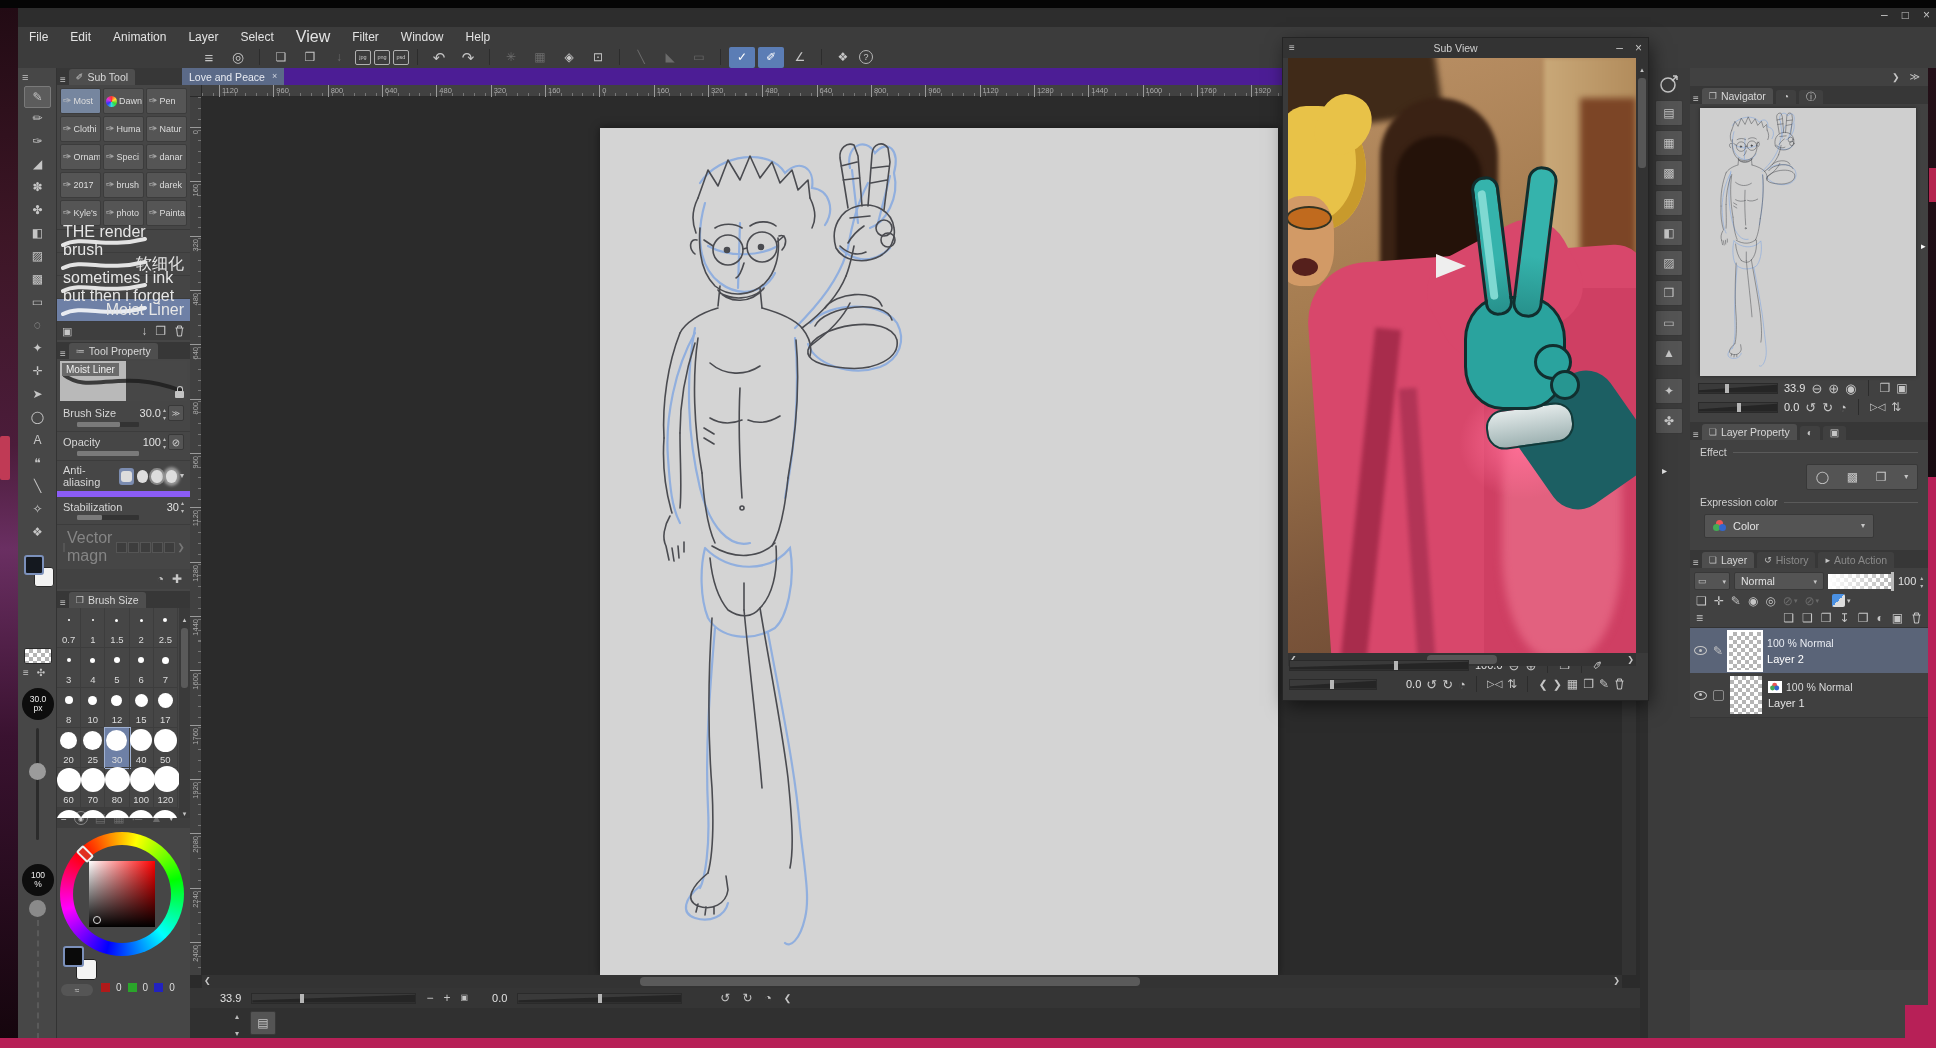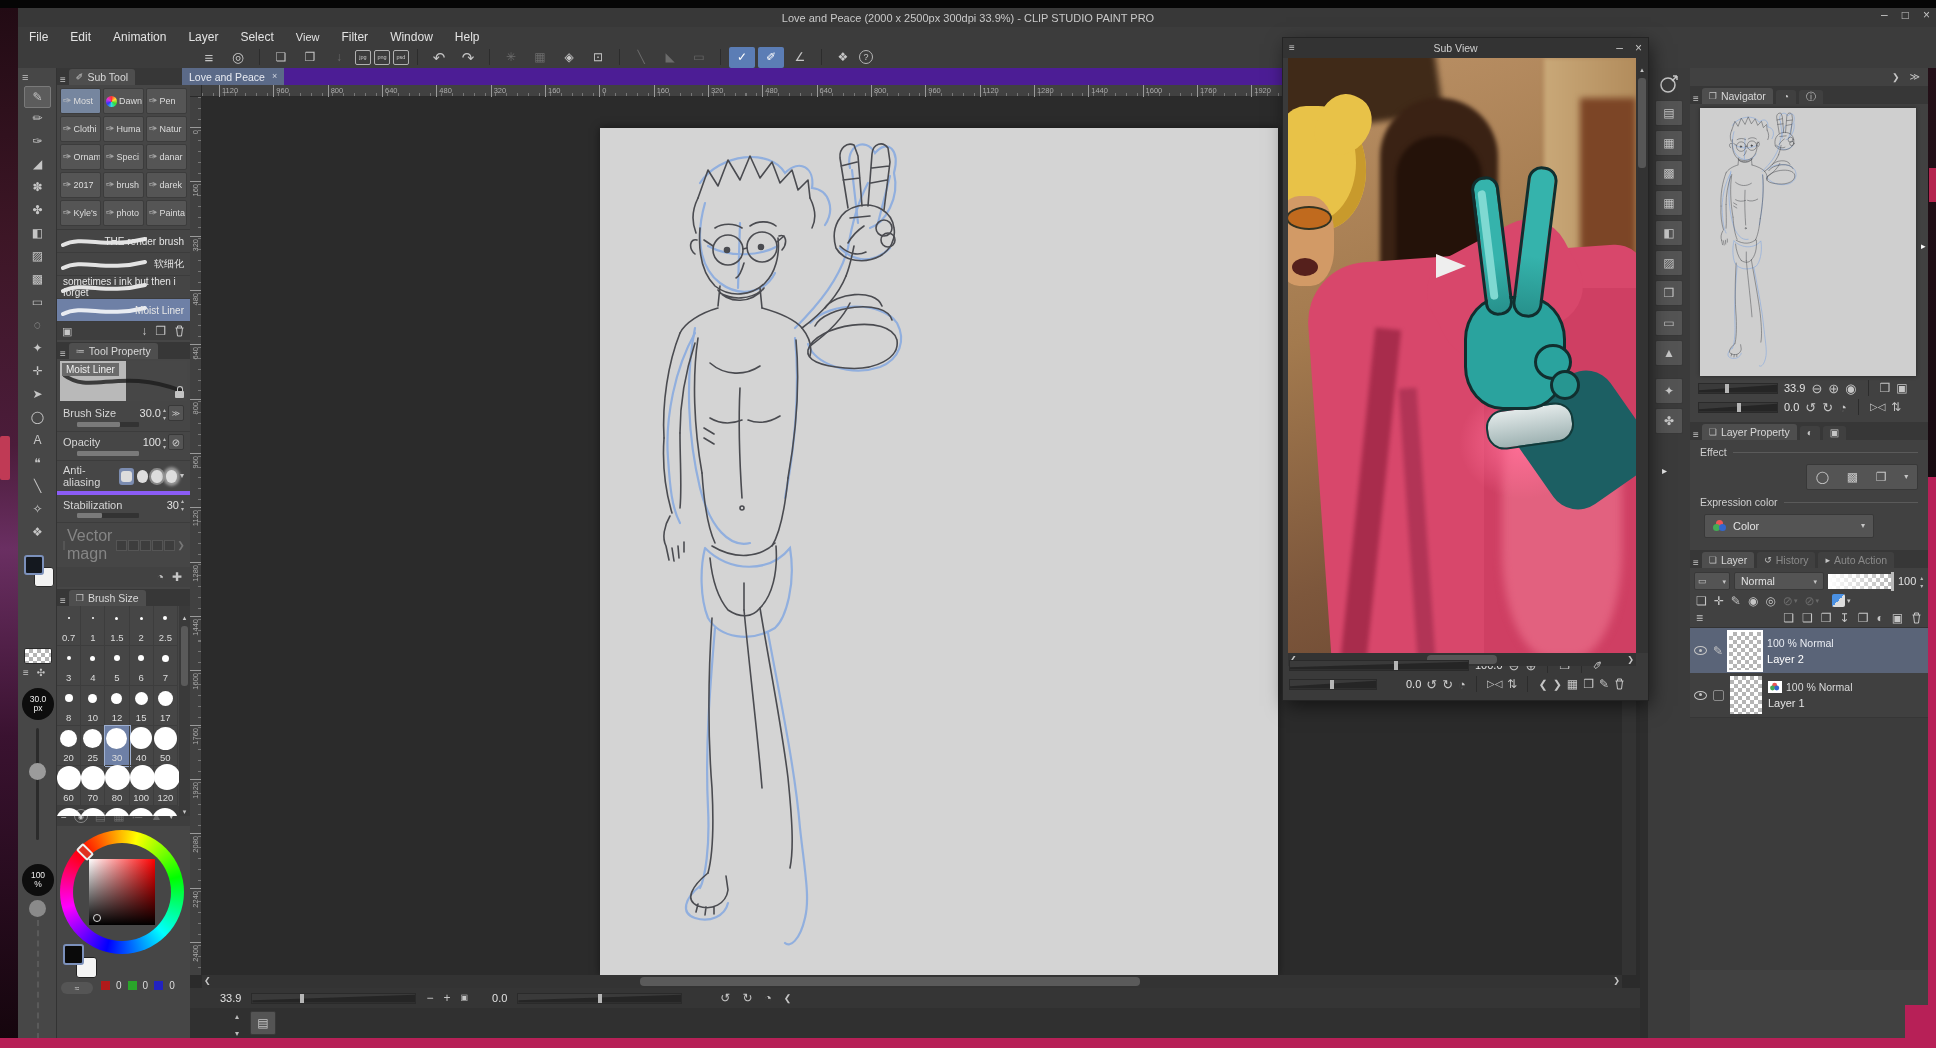--- a/index.html
+++ b/index.html
@@ -32,21 +32,21 @@
 
 .stg{display:flex;flex-wrap:wrap;gap:2px;padding:3px}
 .stg>div{width:41px;height:26px;background:#555;border:1px solid #3c3c3c;border-radius:2px;display:flex;align-items:center;gap:2px;padding:0 2px;overflow:hidden}
 .stg>div>span{font-size:9px;color:#ddd;white-space:nowrap}
 .stg>div>i{font-size:10px;flex:none}
 .stg>div:nth-child(1){background:#76869f}
 .stg>div:nth-child(2)>i{color:transparent;background:conic-gradient(#f33,#fd3,#3d3,#3dd,#33f,#d3d,#f33);border-radius:50%;width:11px;height:11px}
 
 .brl>div{height:23px;display:flex;align-items:center;justify-content:flex-end;padding:0 6px;position:relative;border-bottom:1px solid #3c3c3c;background:#454545}
 .brl>div:nth-child(4){background:#6e80a6}
-.brl>div>span{font-size:10px;color:#e6e6e6;z-index:1}
+.brl>div>span{font-size:16px;color:#e6e6e6;z-index:1}
 .brl svg{position:absolute;left:4px;top:4px}
 
 .bsg{display:flex;flex-wrap:wrap}
 .bsg>div{width:24.2px;height:40px;border-right:1px solid #3d3d3d;border-bottom:1px solid #3d3d3d;display:flex;flex-direction:column;align-items:center;justify-content:flex-end;padding-bottom:2px;gap:2px}
 .bsg>div>i{background:#fff;border-radius:50%;flex:none;margin:auto}
 .bsg>div>span{font-size:9.5px;color:#ddd}
 .bsg>div:nth-child(1)>i{width:2px;height:2px}.bsg>div:nth-child(2)>i{width:2px;height:2px}
 .bsg>div:nth-child(3)>i{width:3px;height:3px}.bsg>div:nth-child(4)>i{width:3px;height:3px}
 .bsg>div:nth-child(5)>i{width:4px;height:4px}.bsg>div:nth-child(6)>i{width:4px;height:4px}
 .bsg>div:nth-child(7)>i{width:5px;height:5px}.bsg>div:nth-child(8)>i{width:6px;height:6px}
@@ -73,38 +73,35 @@
 .wedge::before{content:"";position:absolute;inset:0;background:#252525;clip-path:polygon(0 75%,100% 15%,100% 100%,0 100%)}
 .wedge>i{position:absolute;top:-2px;width:4px;height:14px;background:#b5b5b5;border-radius:1px}
 .tl-ic{width:26px;height:21px;display:flex;align-items:center;justify-content:center;font-size:12px;color:#c6c6c6}
 </style>
 </head>
 <body>
 
 <div id="root">
 
   <div class="r" style="left:0;top:0;width:1936px;height:8px;background:#050505"></div>
-  <div class="r f" style="left:0;top:8px;width:1936px;height:19px;background:#383838;justify-content:center">
-    <span style="font-size:11px;color:#c9c9c9">Love and Peace (2000 x 2500px 300dpi 33.9%)  - CLIP STUDIO PAINT PRO</span>
-  </div>
   <div class="r f" style="right:6px;top:9px;gap:14px">
     <i>–</i>
     <i>□</i>
     <i>×</i>
   </div>
 
   <div class="r f" style="left:18px;top:27px;width:1918px;height:19px;background:#3c3c3c">
     <div class="f" style="height:100%">
 
     <div style="padding:0 11px;font-size:12px;color:#e3e3e3">File</div>
         <div style="padding:0 11px;font-size:12px;color:#e3e3e3">Edit</div>
         <div style="padding:0 11px;font-size:12px;color:#e3e3e3">Animation</div>
         <div style="padding:0 11px;font-size:12px;color:#e3e3e3">Layer</div>
         <div style="padding:0 11px;font-size:12px;color:#e3e3e3">Select</div>
-        <div style="padding:0 11px;font-size:11px;color:#e3e3e3">View</div>
+        <div style="padding:0 11px;font-size:16px;color:#e3e3e3">View</div>
         <div style="padding:0 11px;font-size:12px;color:#e3e3e3">Filter</div>
         <div style="padding:0 11px;font-size:12px;color:#e3e3e3">Window</div>
         <div style="padding:0 11px;font-size:12px;color:#e3e3e3">Help</div>
       </div>
   </div>
 
   <div class="r f" style="left:18px;top:46px;width:1918px;height:22px;background:#3c3c3c;padding-left:178px;gap:3px">
     <i class="tl-ic" style="font-size:15px">≡</i>
     <i class="tl-ic" style="font-size:14px">◎</i>
     <span class="sep"></span>
@@ -339,21 +336,21 @@
             </span>
         <span class="btn" style="width:16px;height:16px;font-size:10px;color:#ccc">
               <span>⊘</span>
             </span>
           </span>
       </div>
       <div class="mini-sl" style="width:62px;margin:1px 0 2px 14px">
           <span style="width:100%"></span>
         </div>
     </div>
-    <div class="f" style="padding:3px 6px;border-bottom:4px solid #8b5cf6;gap:3px">
+    <div class="f" style="padding:3px 6px;border-bottom:6px solid #8b5cf6;gap:3px">
       <span class="lbl">Anti-aliasing</span>
       <span style="width:17px;height:17px;background:#7b8cb0;border-radius:3px;display:inline-flex;align-items:center;justify-content:center">
           <i style="width:11px;height:11px;background:#ddd;border-radius:3px"></i>
         </span>
       <i style="width:13px;height:13px;background:#ddd;border-radius:50%"></i>
       <i style="width:13px;height:13px;background:#ddd;border-radius:50%;box-shadow:0 0 0 2px #888"></i>
       <i style="width:13px;height:13px;background:#ddd;border-radius:50%;box-shadow:0 0 3px 3px #999"></i>
       <i style="font-size:8px">▾</i>
     </div>
     <div style="padding:2px 6px;border-bottom:1px solid #3c3c3c">

